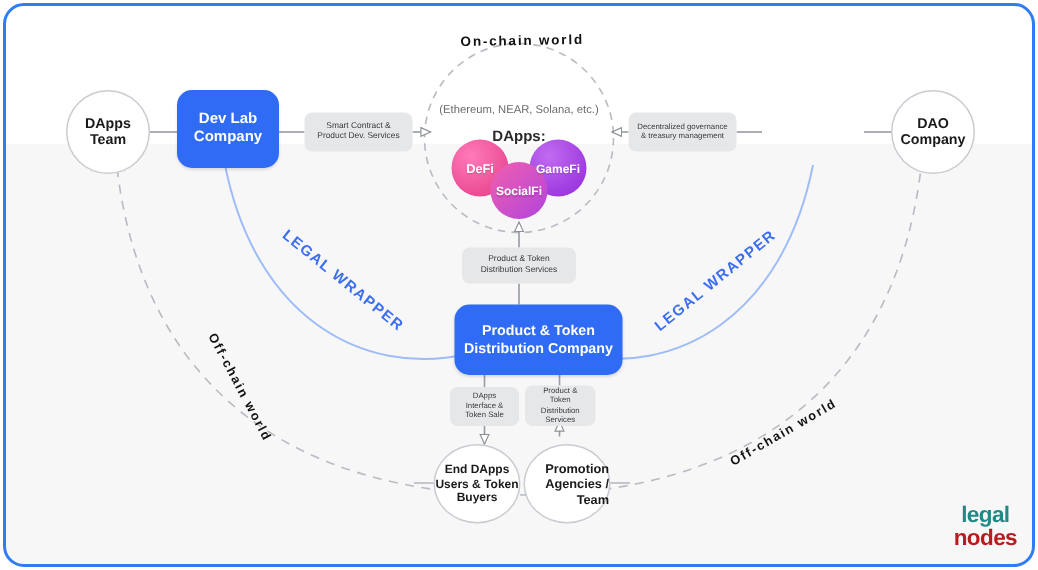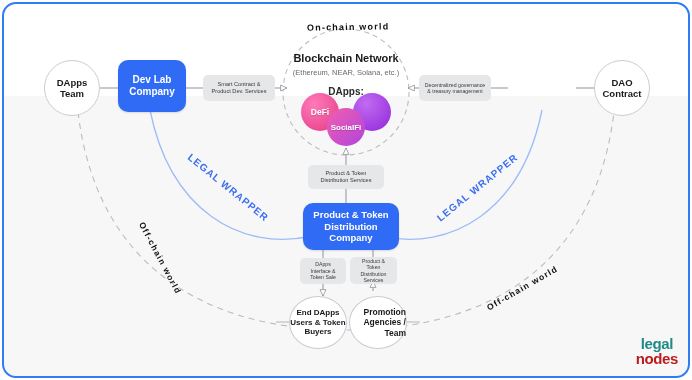--- a/index.html
+++ b/index.html
@@ -120,47 +120,49 @@
 
     <line x1="289" y1="322" x2="276" y2="322" stroke="#b9bcc2" stroke-width="1.1"></line>
 
     <circle cx="320" cy="112" r="19" fill="url(#gDeFi)"></circle>
     <circle cx="372" cy="112" r="19" fill="url(#gGame)"></circle>
     <circle cx="346" cy="127" r="19" fill="url(#gSocial)"></circle>
   </svg>
 
   <div class="arcword ocw" style="left:307px;top:22px;font-size:9px;width:80px;text-align:center;transform:rotate(-1deg);">On-chain world</div>
 
-  <div class="chain-title" style="left:286px;top:52px;width:120px;font-size:11px;">Blockchain Network</div>
 
   <div class="chain-sub" style="left:281px;top:68px;width:130px;font-size:7.5px;">(Ethereum, NEAR, Solana, etc.)</div>
 
   <div class="dapps-cap" style="left:316px;top:86px;width:60px;font-size:10px;">DApps:</div>
 
   <div class="dapp" style="left:301px;top:93px;width:38px;height:38px;font-size:8.5px;text-shadow:0 1px 1px rgba(0,0,0,.18);">
     <span>DeFi</span>
   </div>
+  <div class="dapp" style="left:353px;top:93px;width:38px;height:38px;font-size:8px;text-shadow:0 1px 1px rgba(0,0,0,.18);">
+    <span>GameFi</span>
+  </div>
   <div class="dapp" style="left:327px;top:108px;width:38px;height:38px;font-size:8px;text-shadow:0 1px 1px rgba(0,0,0,.18);">
     <span>SocialFi</span>
   </div>
 
   <div class="node circ-white" style="left:44px;top:60px;width:56px;height:56px;font-size:9.5px;">
     <span>DApps Team</span>
   </div>
 
   <div class="node blue-box" style="left:118px;top:60px;width:68px;height:52px;font-size:10px;padding:0 4px;">
     <span>Dev Lab Company</span>
   </div>
 
 
   <div class="node circ-white" style="left:594px;top:60px;width:56px;height:56px;font-size:9.5px;">
-    <span>DAO Contract</span>
-  </div>
-
-  <div class="node blue-box" style="left:303px;top:203px;width:96px;height:47px;font-size:9.5px;padding:16px 5px;">
+    <span>DAO Company</span>
+  </div>
+
+  <div class="node blue-box" style="left:303px;top:203px;width:112px;height:47px;font-size:9.5px;padding:16px 5px;">
     <span>Product &amp; Token Distribution Company</span>
   </div>
 
   <div class="node circ-white" style="left:289px;top:296px;width:58px;height:53px;font-size:8px;border-radius:50%;">
     <span>End DApps Users &amp; Token Buyers</span>
   </div>
 
   <div class="node circ-white" style="left:349px;top:296px;width:58px;height:53px;font-size:8.5px;border-radius:50%;text-align:right;">
     <span>Promotion Agencies / Team</span>
   </div>

